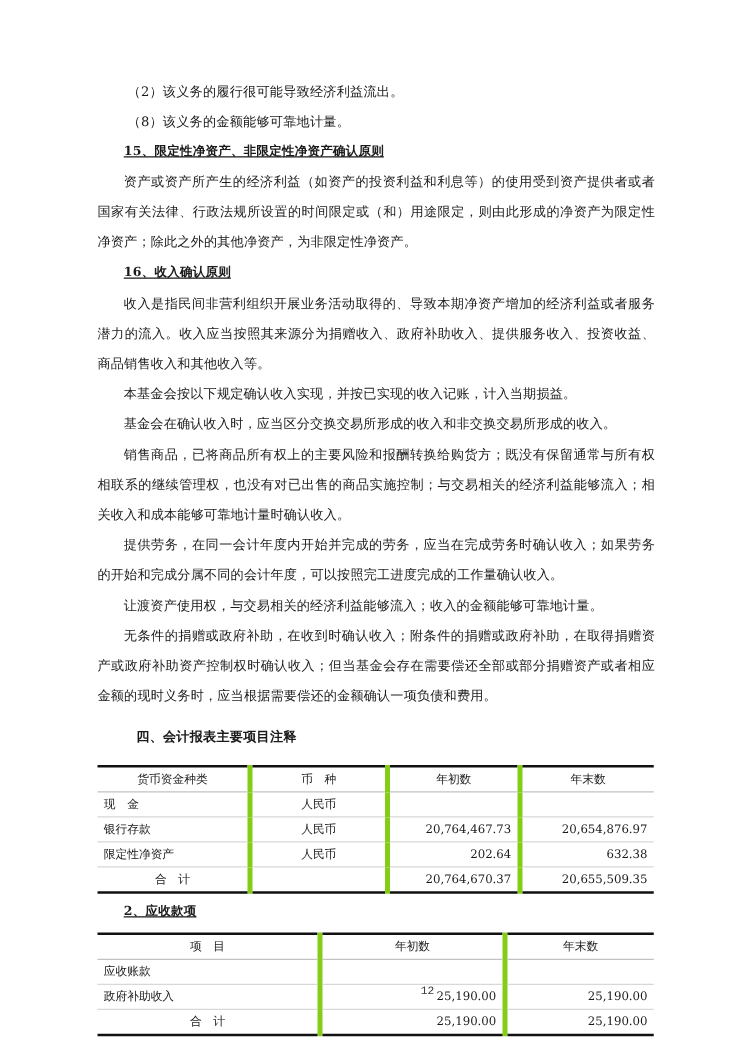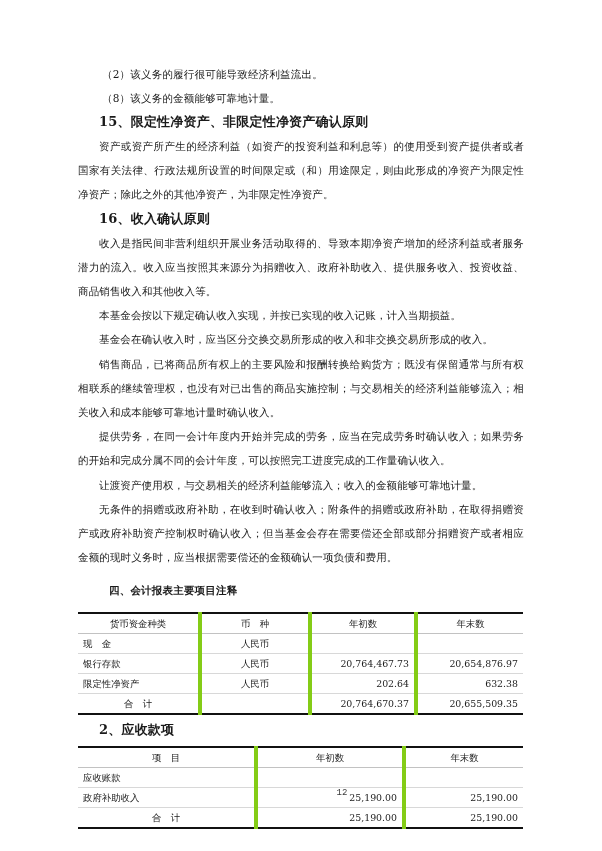--- a/index.html
+++ b/index.html
@@ -35,26 +35,27 @@
   .para {
     font-size: 10.5px;
     line-height: 24.2px;
     margin: 0;
     text-indent: 21px;
     text-align: justify;
     text-justify: inter-ideograph;
     letter-spacing: .15px;
   }
   .heading {
-    font-size: 13px;
+    font-size: 10px;
     font-weight: bold;
     line-height: 24px;
     margin: 0;
     text-indent: 21px;
     letter-spacing: .2px;
+    text-decoration: underline;
   }
   .heading-major {
     font-size: 10.5px;
     font-weight: bold;
     line-height: 23px;
     margin: 10px;
     text-indent: 21px;
     letter-spacing: .2px;
   }
   .sp-2 { height: 3px; }

